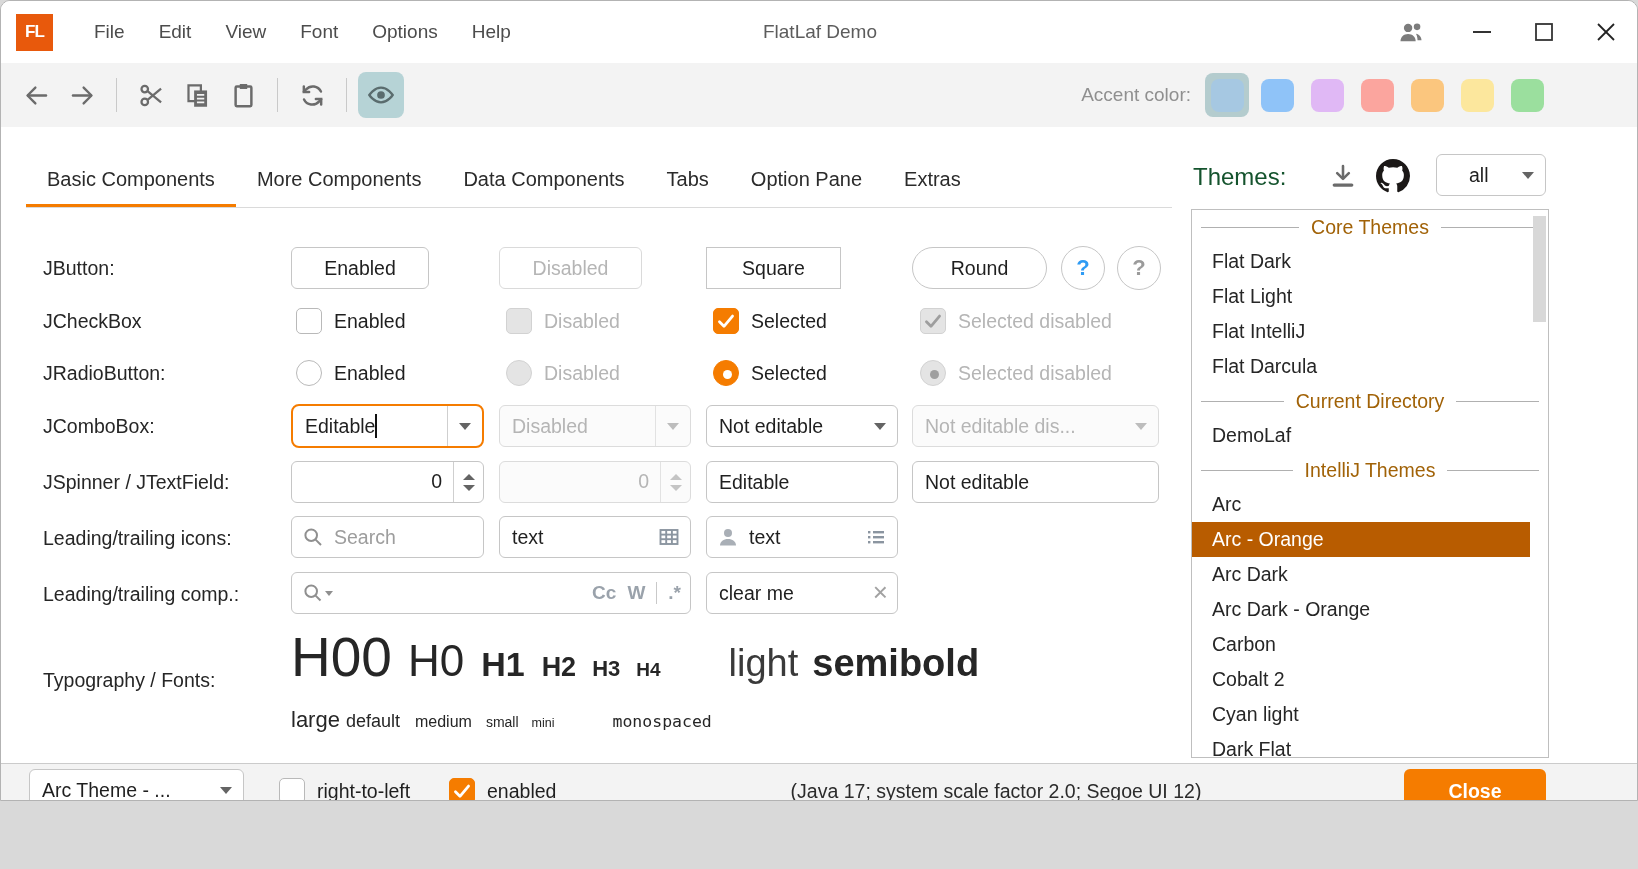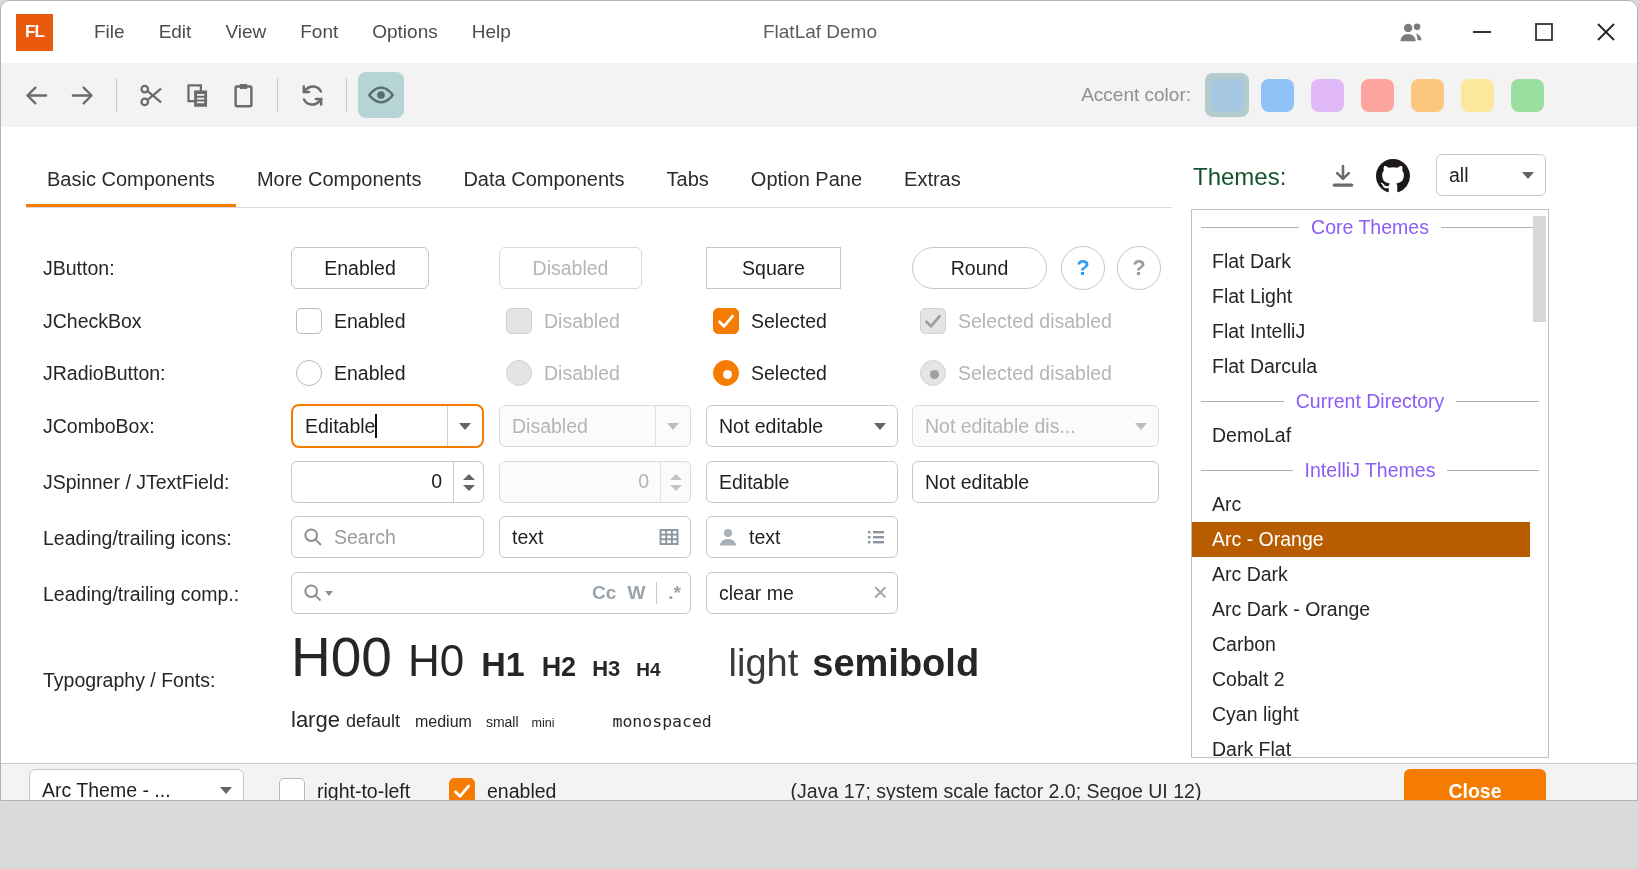--- a/index.html
+++ b/index.html
@@ -41,25 +41,25 @@
   
   .tabsrow { position:absolute; left:25px; top:150px; height:57px; display:flex; }
   .tab { padding:0 21px; font-size:20px; color:#2b2b2b; display:flex; align-items:center; position:relative; }
   .tab.active::after { content:""; position:absolute; left:0; right:0; bottom:0; height:4px; background:#f57c00; }
   .tabline { position:absolute; left:25px; top:206px; width:1146px; height:1px; background:#dadada; }
 
   
   .themes-label { position:absolute; left:1192px; top:162px; font-size:24px; color:#14532d; }
   .dl-btn  { position:absolute; left:1326px; top:159px; width:32px; height:32px; display:flex; align-items:center; justify-content:center; }
   .gh-btn  { position:absolute; left:1374px; top:157px; width:36px; height:36px; display:flex; align-items:center; justify-content:center; }
-  .themes-filter { position:absolute; left:1435px; top:153px; width:110px; height:44px; }
+  .themes-filter { position:absolute; left:1435px; top:153px; width:110px; height:44px;padding-left:20px; }
   .themes-list { position:absolute; left:1190px; top:208px; width:358px; height:549px; background:#fff; border:1px solid #bfbfbf; overflow:hidden; }
   .tl-item { height:35px; line-height:35px; padding-left:20px; margin-right:18px; font-size:19.5px; color:#262626; white-space:nowrap; overflow:hidden; }
   .tl-item.selected { background:#b85c00; color:#fff; }
-  .tl-sep { height:34px; display:flex; align-items:center; color:#8b5cf6; font-size:19.5px; padding:0 9px; gap:12px; }
+  .tl-sep { height:34px; display:flex; align-items:center; color:#a16207; font-size:19.5px; padding:0 9px; gap:12px; }
   .tl-sep::before, .tl-sep::after { content:""; height:1px; background:#b0b0b0; flex:1; }
   .tl-thumb { position:absolute; right:2px; top:6px; width:13px; height:106px; background:#d8d8d8; }
 
   
   .rlabel { position:absolute; left:42px; font-size:19.5px; color:#262626; }
   .btn { position:absolute; height:42px; background:#fff; border:1.5px solid #c6c6c6; border-radius:6px;
          font-size:19.5px; color:#1f1f1f; display:flex; align-items:center; justify-content:center; }
   .btn.disabled { color:#b5b5b5; border-color:#dadada; }
   .btn.square { border-radius:0; }
   .btn.round { border-radius:21px; }

